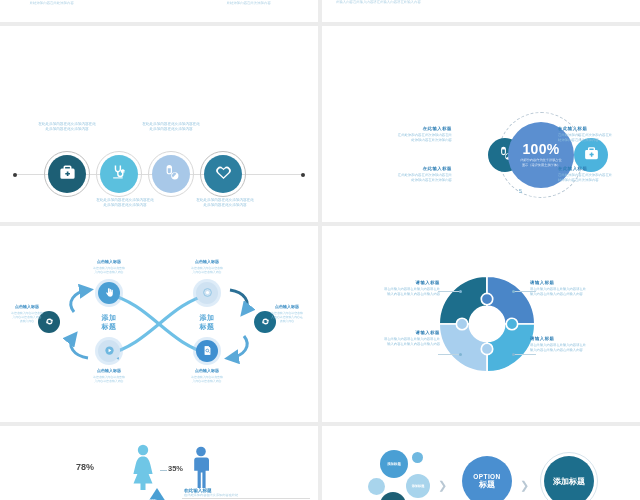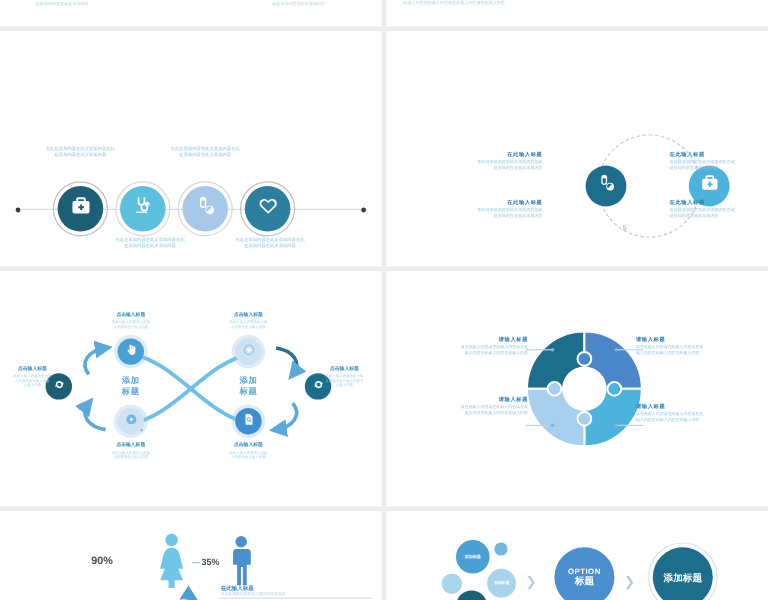--- a/index.html
+++ b/index.html
@@ -299,20 +299,25 @@
 
     <div class="side left">
       <span>
         <svg viewBox="0 0 24 24">
             <path d="M9.2 2.4a3.4 3.4 0 0 1 3.4 3.4v5.1a3.4 3.4 0 0 1-6.8 0V5.8a3.4 3.4 0 0 1 3.4-3.4zm-1.9 4.1v4.4a1.9 1.9 0 0 0 3.8 0V6.5H7.3z"></path>
             <path d="M16.2 11.6a4.6 4.6 0 1 1 0 9.2 4.6 4.6 0 0 1 0-9.2zm-2.6 6.6 4.6-4.6a3.1 3.1 0 0 0-4.6 4.6z"></path>
           </svg>
       </span>
     </div>
 
+    <div class="core">
+      <div class="pct">100%</div>
+      <div class="sub" style="white-space: pre-line;">此部分内容作为文字排版占位
+显示（建议使用主题字体）</div>
+    </div>
 
     <div class="side right">
       <span>
         <svg viewBox="0 0 24 24">
             <path d="M9 3h6a2 2 0 0 1 2 2v2h2a2 2 0 0 1 2 2v9a2 2 0 0 1-2 2H5a2 2 0 0 1-2-2V9a2 2 0 0 1 2-2h2V5a2 2 0 0 1 2-2zm0 4h6V5H9v2zm2.1 3.6v1.9H9.2v2.1h1.9v1.9h2.1v-1.9h1.9v-2.1h-1.9v-1.9h-2.1z"></path>
           </svg>
       </span>
     </div>
 
     <div class="txtblk l t">
@@ -464,21 +469,21 @@
 输入内容在此输入内容在此输入内容</div>
     </div>
     <div class="cap r" style="top:110px;">
       <div class="h t-title">请输入标题</div>
       <div class="p t-body" style="white-space: pre-line;">请在此输入内容请在此输入内容请在此
 输入内容在此输入内容在此输入内容</div>
     </div>
   </div>
 
   <div class="slide gen">
-    <div class="pct" style="left:76px; top:36px; font-size:9px;">90%</div>
+    <div class="pct" style="left:76px; top:36px; font-size:9px;">78%</div>
 
     <div class="figure" style="left:130px; top:18px;">
       <svg width="26" height="46" viewBox="0 0 26 46" fill="#6fc6e6">
         <circle cx="13" cy="6" r="5.2"></circle>
         <path d="M13 12.5c-4.2 0-6 2.6-7.4 8.2L3.4 30h4l-3.9 9.5h7V46h5v-6.5h7L18.6 30h4l-2.2-9.3c-1.4-5.6-3.2-8.2-7.4-8.2z"></path>
       </svg>
     </div>
 
     <div class="pct" style="left:160px; top:40px; font-size:7px; color:#8fb4c8;">—</div>
     <div class="pct" style="left:168px; top:38px; font-size:7.5px; color:#4a4a4a;">35%</div>

